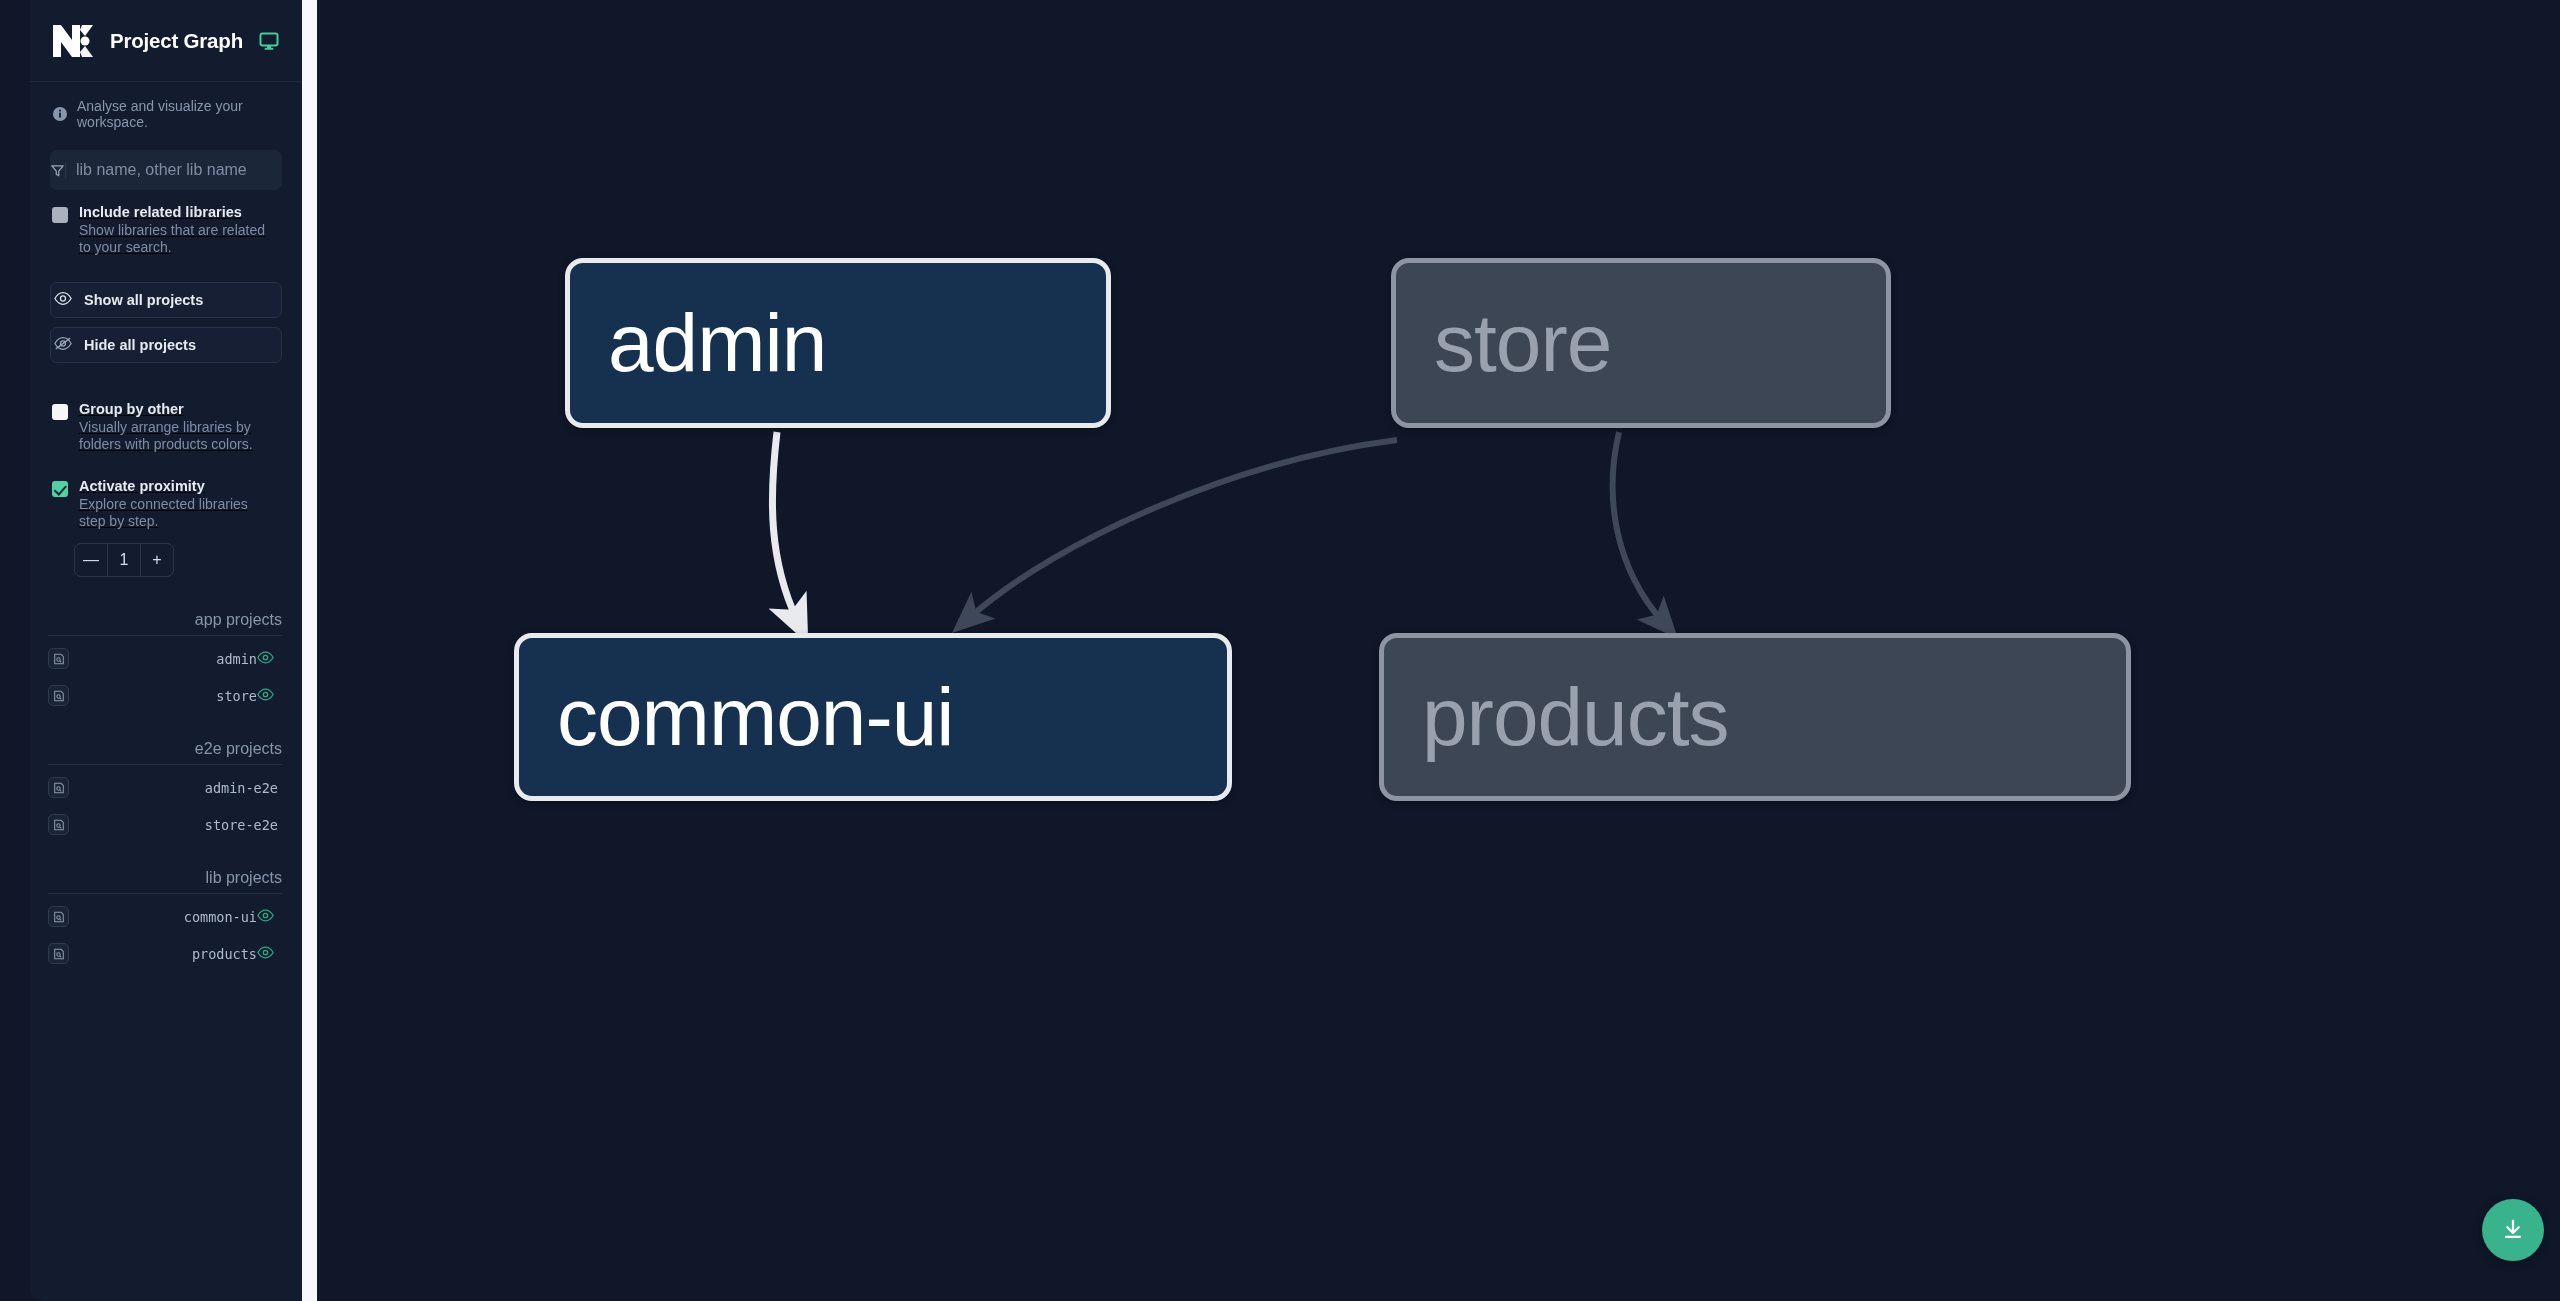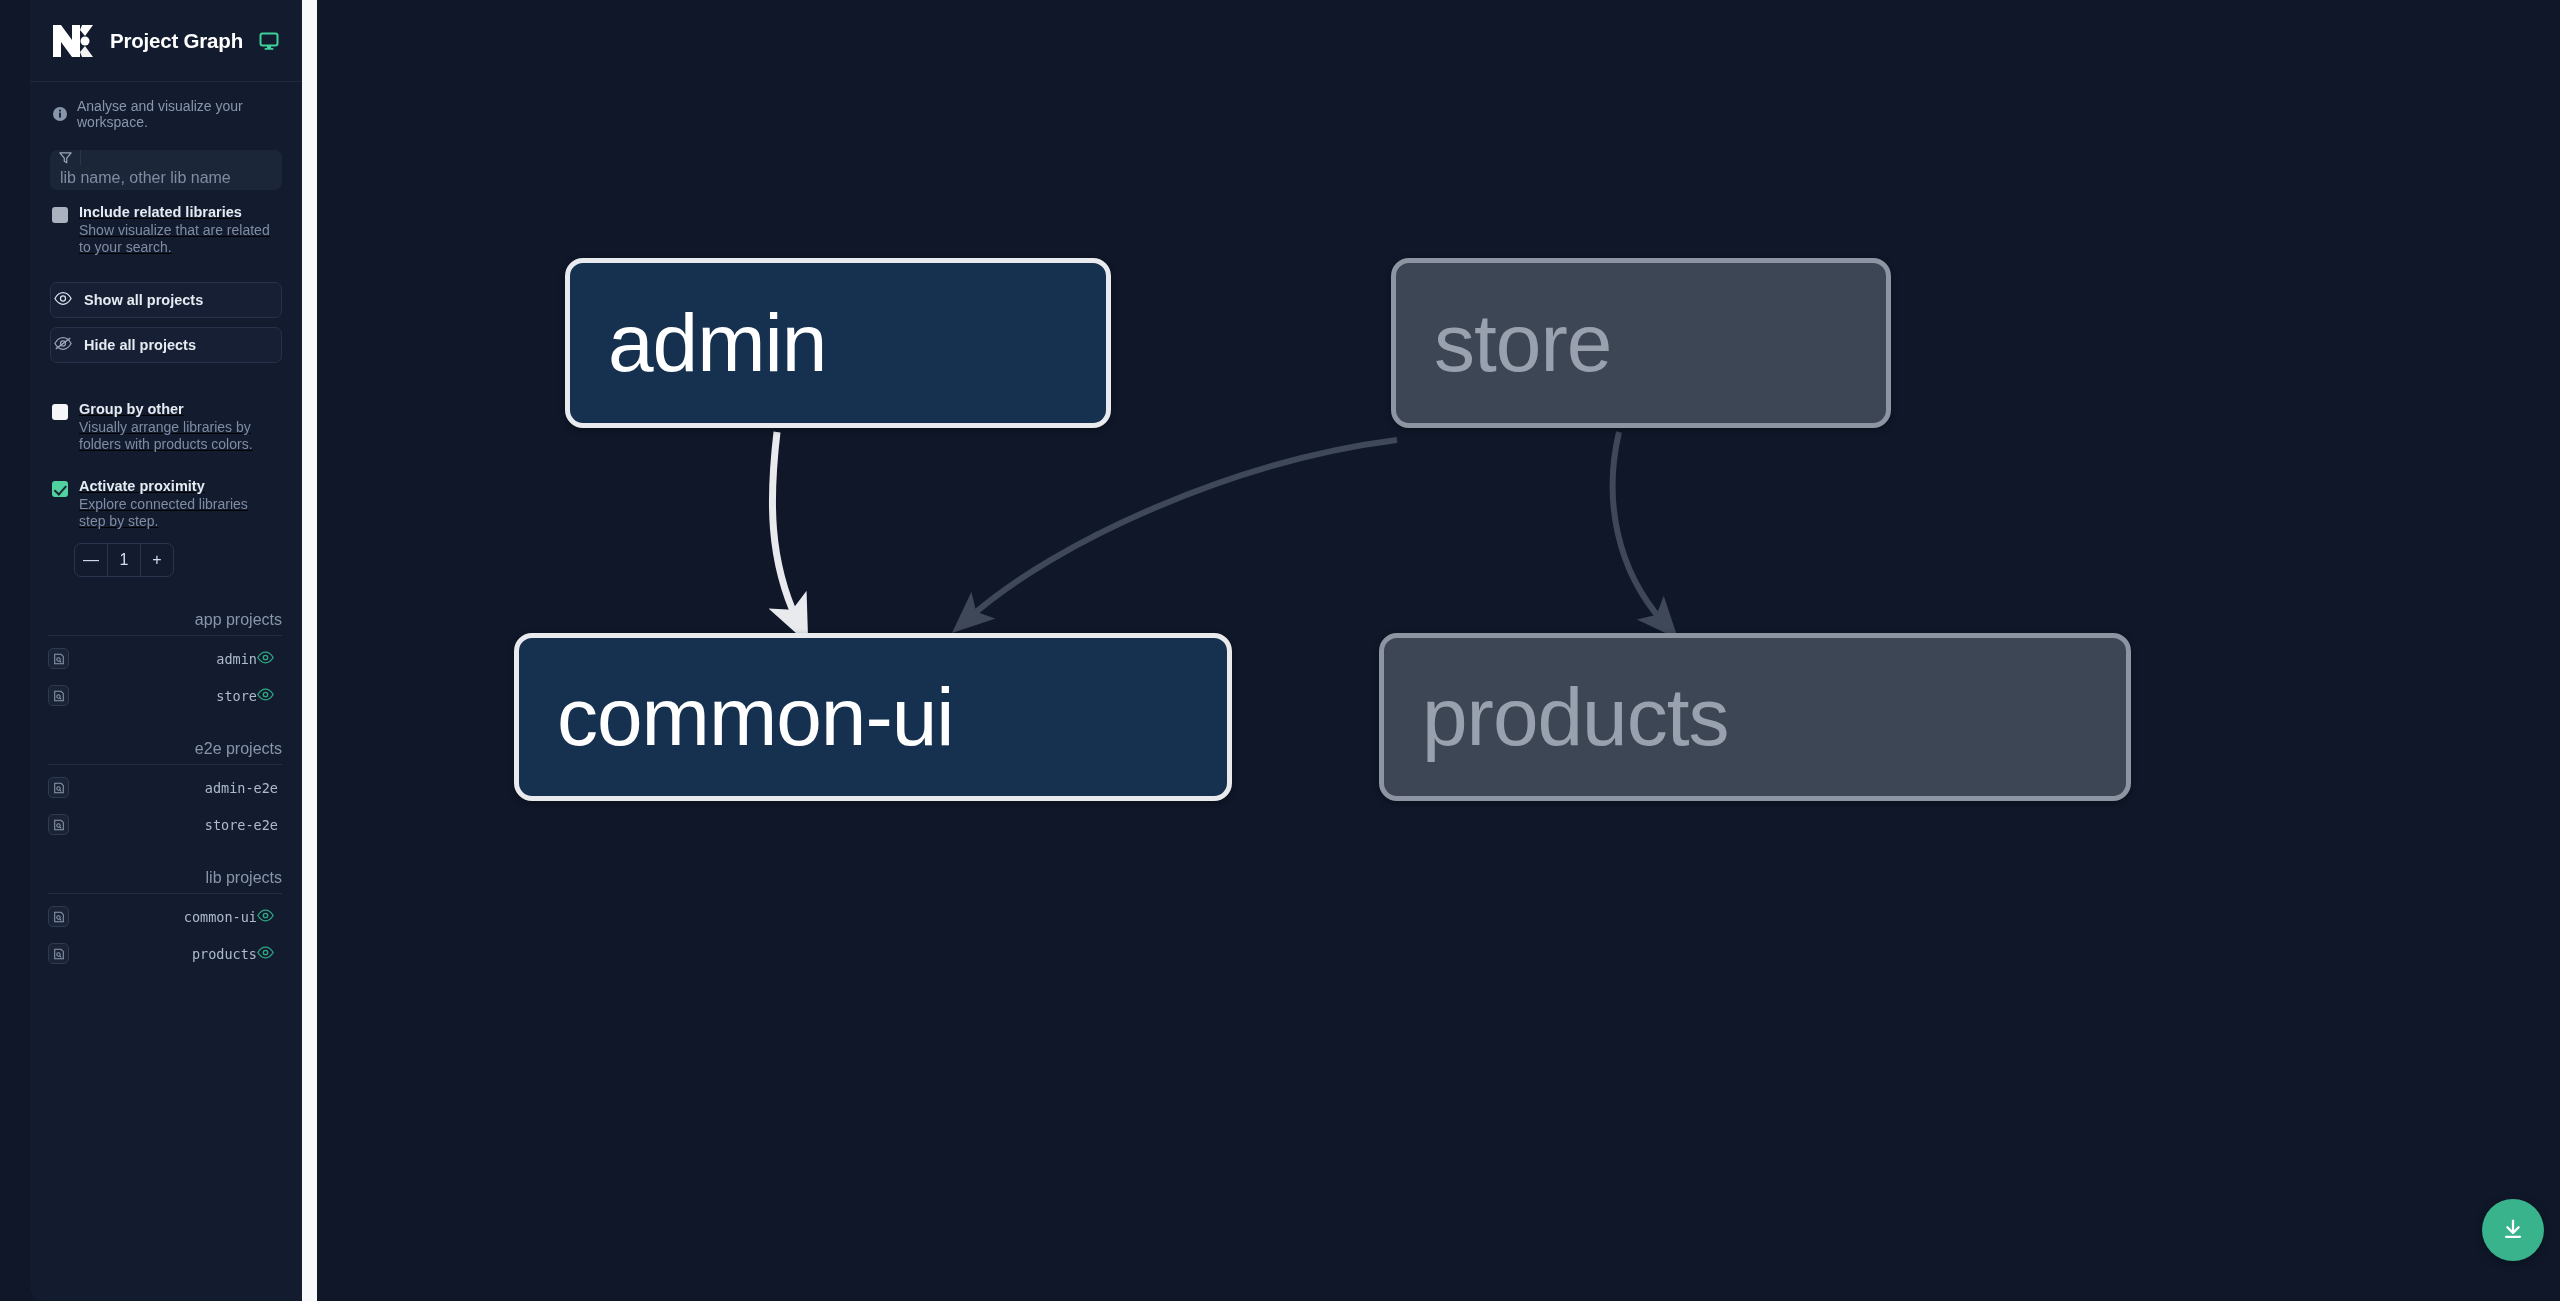--- a/index.html
+++ b/index.html
@@ -36,25 +36,24 @@
   .sb-sub {
     display: flex; align-items: center; gap: 9px;
     padding: 16px 20px 14px 22px;
   }
   .sb-sub .info-ic { width: 16px; height: 16px; flex:0 0 16px; }
   .sb-sub span { color: #8896ab; font-size: 14px; }
 
   .search-wrap {
     margin: 6px 20px 0 20px;
     height: 40px;
-    display: flex; align-items: flex-start;
+    display: flex; align-items: center;
     background: #1c2639;
     border-radius: 7px;
     overflow: hidden;
-    flex-direction: column;
   }
   .search-ic-box {
     width: 31px; display:flex; align-items:center; justify-content:center;
     border-right: 1px solid #2b3purple;
     border-right: 1px solid #2a3550;
   }
   .search-input {
     flex: 1; background: transparent; border: 0; outline: none;
     color: #c7d2e0; font-size: 16px; padding-left: 10px;
     font-family: "Liberation Sans", sans-serif;
@@ -209,21 +208,21 @@
           <path d="M2 3 h12 L9.3 8.6 V13.5 L6.7 12 V8.6 Z" fill="none" stroke="#9aa6ba" stroke-width="1.3" stroke-linejoin="round"></path>
         </svg>
       </span>
       <input class="search-input" type="text" placeholder="lib name, other lib name" style="">
     </div>
 
     <div class="opt-row">
       <span class="cbox"></span>
       <span class="opt-text">
         <span class="opt-title">Include related libraries</span>
-        <span class="opt-desc">Show visualize that are related to your search.</span>
+        <span class="opt-desc">Show libraries that are related to your search.</span>
       </span>
     </div>
 
     <div class="btns-wrap">
       <button class="btn-ghost">
         <span>
           <svg viewBox="0 0 20 14" width="18" height="13">
             <path d="M1 7 C4 1.8 7 0.6 10 0.6 C13 0.6 16 1.8 19 7 C16 12.2 13 13.4 10 13.4 C7 13.4 4 12.2 1 7Z" fill="none" stroke="#dbe2ee" stroke-width="1.4"></path>
             <circle cx="10" cy="7" r="2.8" fill="none" stroke="#dbe2ee" stroke-width="1.4"></circle>
           </svg>

